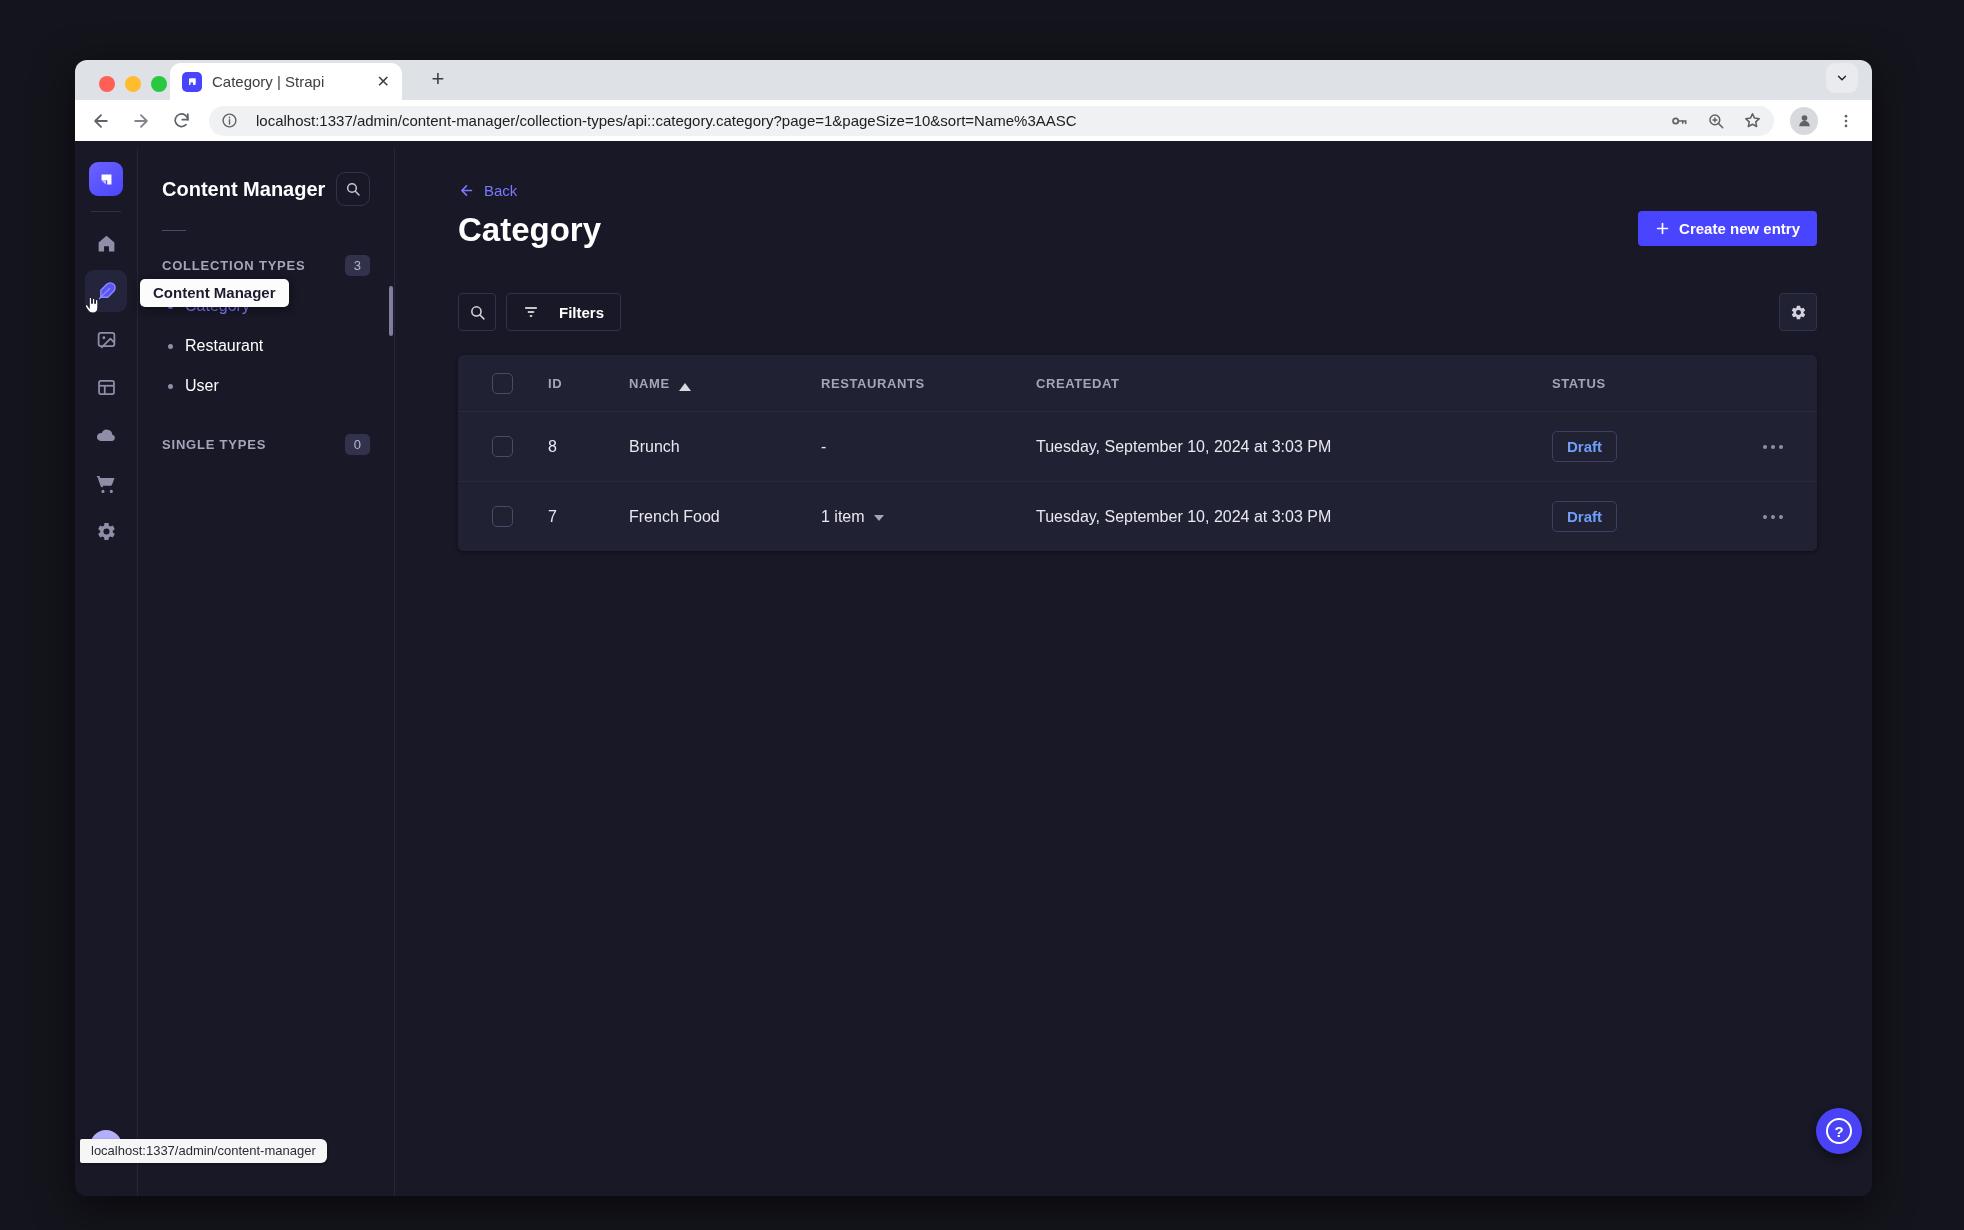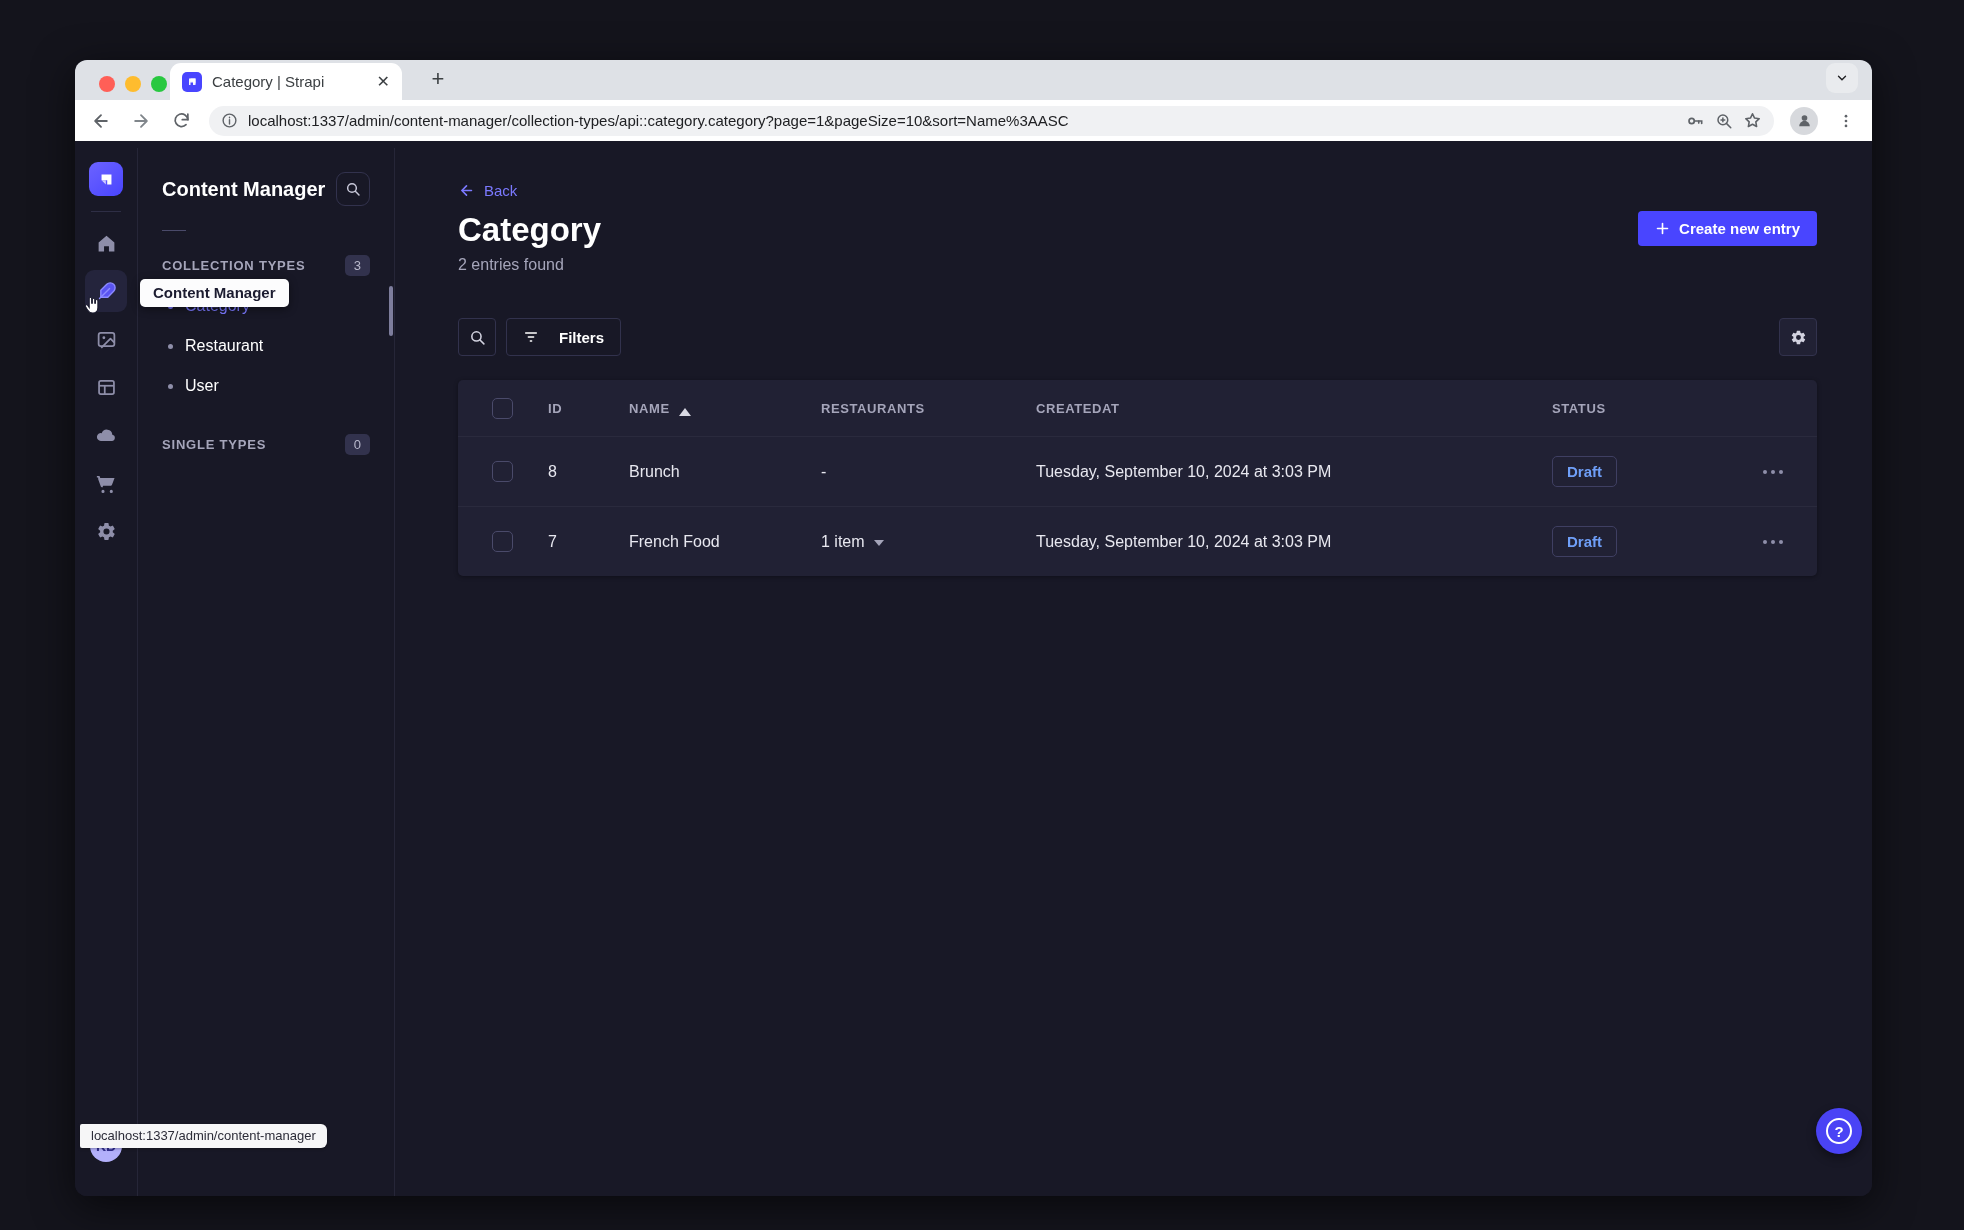--- a/index.html
+++ b/index.html
@@ -20,21 +20,21 @@
   .tab-title { font-size:15px; color:#3c4043; flex:1; white-space:nowrap; overflow:hidden; }
   .tab-close { color:#3c4043; font-size:16px; line-height:1; }
   .newtab { position:absolute; left:348px; bottom:6px; width:30px; height:30px; display:grid; place-items:center;
             color:#3c4043; font-size:22px; border-radius:6px; }
   .tab-chevron { position:absolute; right:14px; bottom:7px; width:32px; height:30px; border-radius:9px;
                  background:#e9ebee; display:grid; place-items:center; color:#202124; }
 
   .toolbar { height:41px; background:#fff; display:flex; align-items:center; padding:0 14px; gap:16px; }
   .navbtn { color:#5f6368; display:grid; place-items:center; width:24px; height:24px; }
   .urlbar { flex:1; height:30px; background:#f0f1f3; border-radius:15px; display:flex; align-items:center;
-            padding:0 12px; gap:10px; min-width:0; }
+            padding:0 12px; gap:18px; min-width:0; }
   .url-text { font-size:15px; color:#202124; white-space:nowrap; overflow:hidden; flex:1; }
   .url-ico { color:#5f6368; display:grid; place-items:center; flex:none; }
   .chrome-avatar { width:28px; height:28px; border-radius:50%; background:#d7d9dd; display:grid; place-items:center; color:#5f6368; flex:none; }
 
   
   .app { position:absolute; left:0; right:0; top:88px; bottom:0; background:#181826; display:flex; }
 
   .rail { width:63px; border-right:1px solid #262638; display:flex; flex-direction:column; align-items:center;
           padding-top:14px; position:relative; flex:none; }
   .logo { width:34px; height:34px; border-radius:9px; background:linear-gradient(140deg,#6c63ff,#4945ff);
@@ -94,21 +94,21 @@
   .status-badge { display:inline-block; width:fit-content; padding:6px 14px; border:1px solid #3f3f62; border-radius:5px;
                   color:#6f9ff8; font-size:15px; font-weight:600; }
   .row-menu { display:flex; gap:4px; align-items:center; width:36px; justify-content:center; }
   .row-menu i { width:4px; height:4px; border-radius:50%; background:#8e8ea9; }
 
   .help-fab { position:absolute; right:10px; bottom:42px; width:46px; height:46px; border-radius:50%; background:#4a43f5;
               display:grid; place-items:center; box-shadow:0 4px 10px rgba(0,0,0,.4); }
   .help-ring { width:26px; height:26px; border:2px solid #fff; border-radius:50%; display:grid; place-items:center;
                color:#fff; font-size:15px; font-weight:bold; }
 
-  .status-bubble { position:absolute; left:5px; bottom:48px; background:#f6f6f7; color:#2c2c38; font-size:13px;
+  .status-bubble { position:absolute; left:5px; bottom:33px; background:#f6f6f7; color:#2c2c38; font-size:13px;
                    padding:4px 11px 5px; border-radius:2px 6px 6px 2px; box-shadow:0 1px 3px rgba(0,0,0,.3); z-index:6; }
   svg { display:block; }
 </style>
 </head>
 <body>
 
 <div class="window">
 
   <div class="tabstrip">
     <div class="traffic">
@@ -305,21 +305,20 @@
 
       <div class="title-row">
         <h1 class="page-title">Category</h1>
         <button class="create-btn">
           <svg width="15" height="15" viewBox="0 0 24 24" fill="none" stroke="#fff" stroke-width="2.6" stroke-linecap="round">
               <path d="M12 4v16M4 12h16"></path>
             </svg>
           <span>Create new entry</span>
         </button>
       </div>
-      <div class="subtitle">2 entries found</div>
 
       <div class="actions-row">
         <button class="icon-btn">
           <svg width="17" height="17" viewBox="0 0 24 24" fill="none" stroke="currentColor" stroke-width="2.2" stroke-linecap="round">
               <circle cx="10.5" cy="10.5" r="6.5"></circle>
               <path d="M15.5 15.5L21 21"></path>
             </svg>
         </button>
         <button class="filters-btn">
           <svg width="16" height="14" viewBox="0 0 24 20" stroke="#fff" stroke-width="2.2" stroke-linecap="round">

